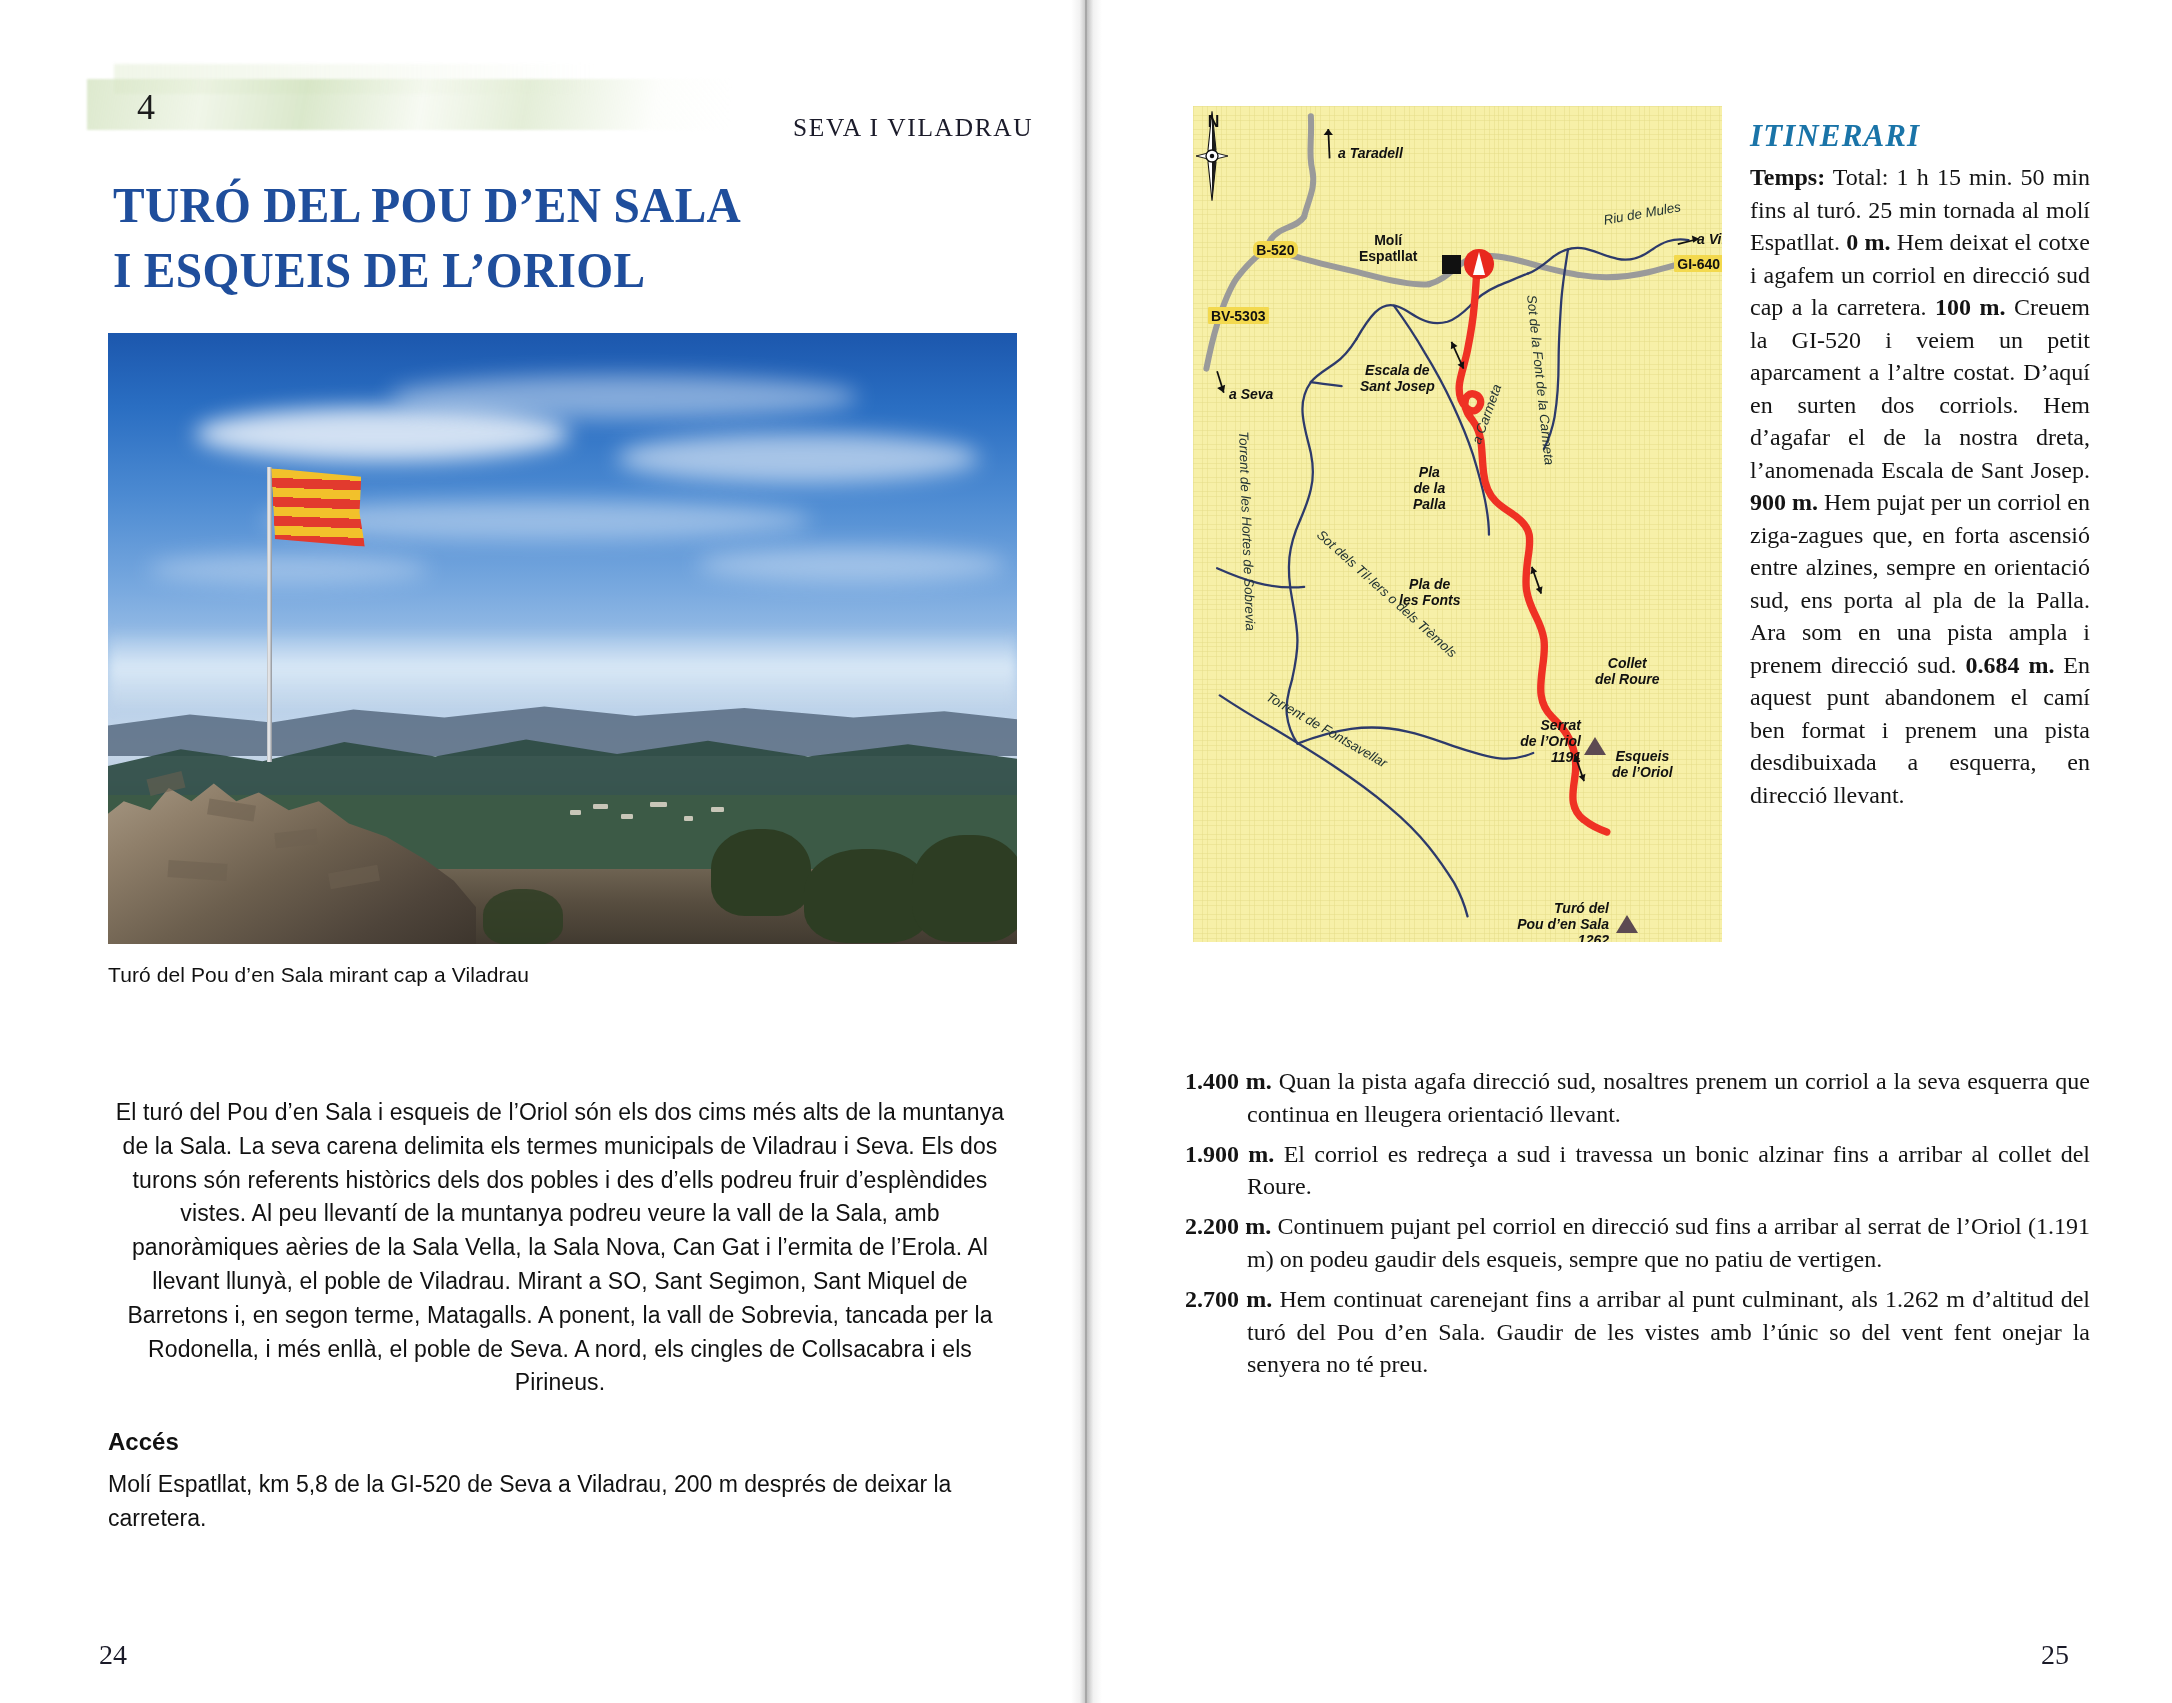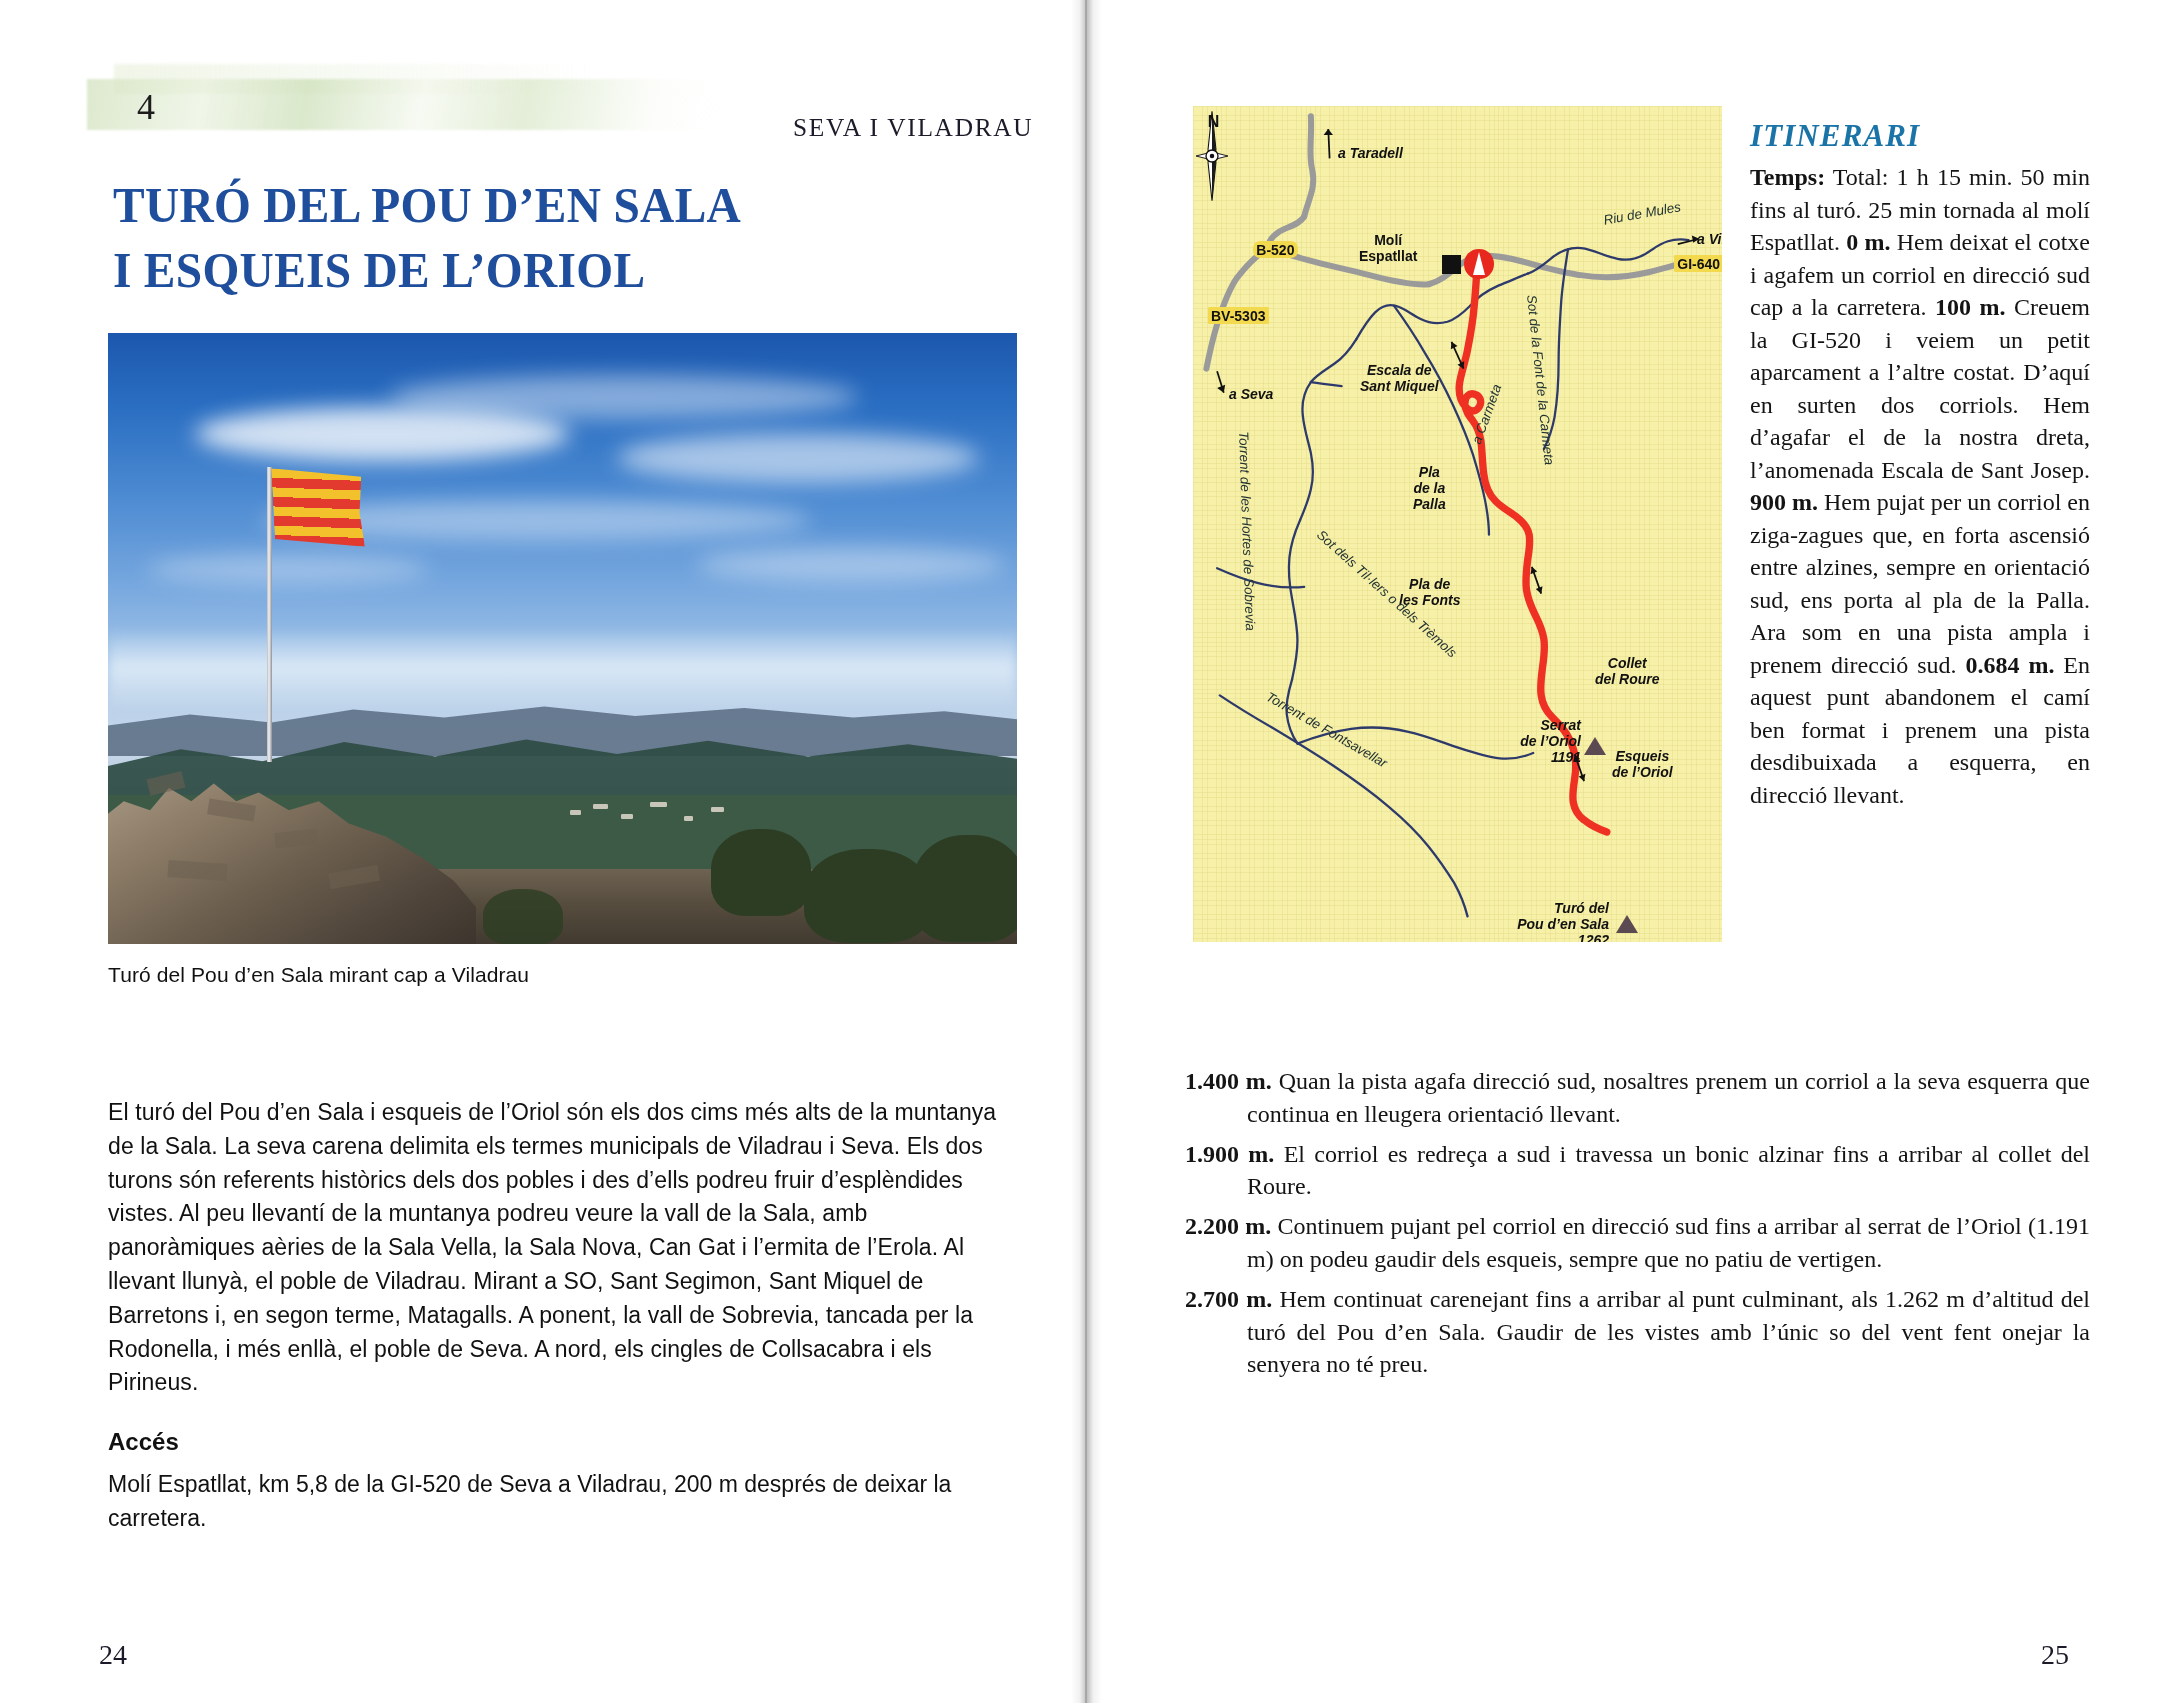--- a/index.html
+++ b/index.html
@@ -77,21 +77,21 @@
   .pole{position:absolute;left:159px;top:134px;width:5.4px;height:295px;
         background:linear-gradient(to right,#b9bcc0,#f0f1f3 40%,#8d9197);}
   .flag{position:absolute;left:165px;top:137px;width:90px;height:75px;
         background:repeating-linear-gradient(to bottom,#f2c12b 0 9.4px,#e23a2e 9.4px 19px);
         clip-path:polygon(0 0,100% 7%,96% 55%,100% 100%,0 94%);
         transform:skewY(5deg) rotate(-3deg);box-shadow:0 0 2.7px rgba(0,0,0,.25);}
 
   .caption{position:absolute;left:108px;top:963px;font-size:21px;color:#111;letter-spacing:0.1px;}
 
   .body-text{position:absolute;left:108px;top:1096px;width:904px;font-size:23px;
-      line-height:1.47;color:#111;text-align:left;letter-spacing:0.1px;}
+      line-height:1.47;color:#111;text-align:center;letter-spacing:0.1px;}
 
   .sub-head{position:absolute;left:108px;top:1428px;font-size:24px;font-weight:700;color:#111;}
   .access-text{position:absolute;left:108px;top:1468px;width:904px;font-size:23px;
       line-height:1.47;color:#111;}
 
   .folio{position:absolute;font-family:"Liberation Serif",serif;font-size:28px;color:#1a1a28;}
   .folio-left{left:99px;top:1639px;}
   .folio-right{left:2041px;top:1639px;}
 
   
@@ -289,21 +289,21 @@
   <div class="sqmark" style="left:249px;top:149px;"></div>
   <div class="startdot" style="left:271px;top:143px;"></div>
 
   <div class="mlab up" style="left:166px;top:126px;text-align:center;">
     <span>Molí</span><br>
     <span>Espatllat</span>
   </div>
 
   <div class="mlab" style="left:167px;top:256px;text-align:center;">
     <span>Escala de</span><br>
-    <span>Sant Miquel</span>
+    <span>Sant Josep</span>
   </div>
 
   <div class="mlab" style="left:220px;top:358px;text-align:center;">
     <span>Pla</span><br>
     <span>de la</span><br>
     <span>Palla</span>
   </div>
 
   <div class="mlab" style="left:206px;top:470px;text-align:center;">
     <span>Pla de</span><br>

